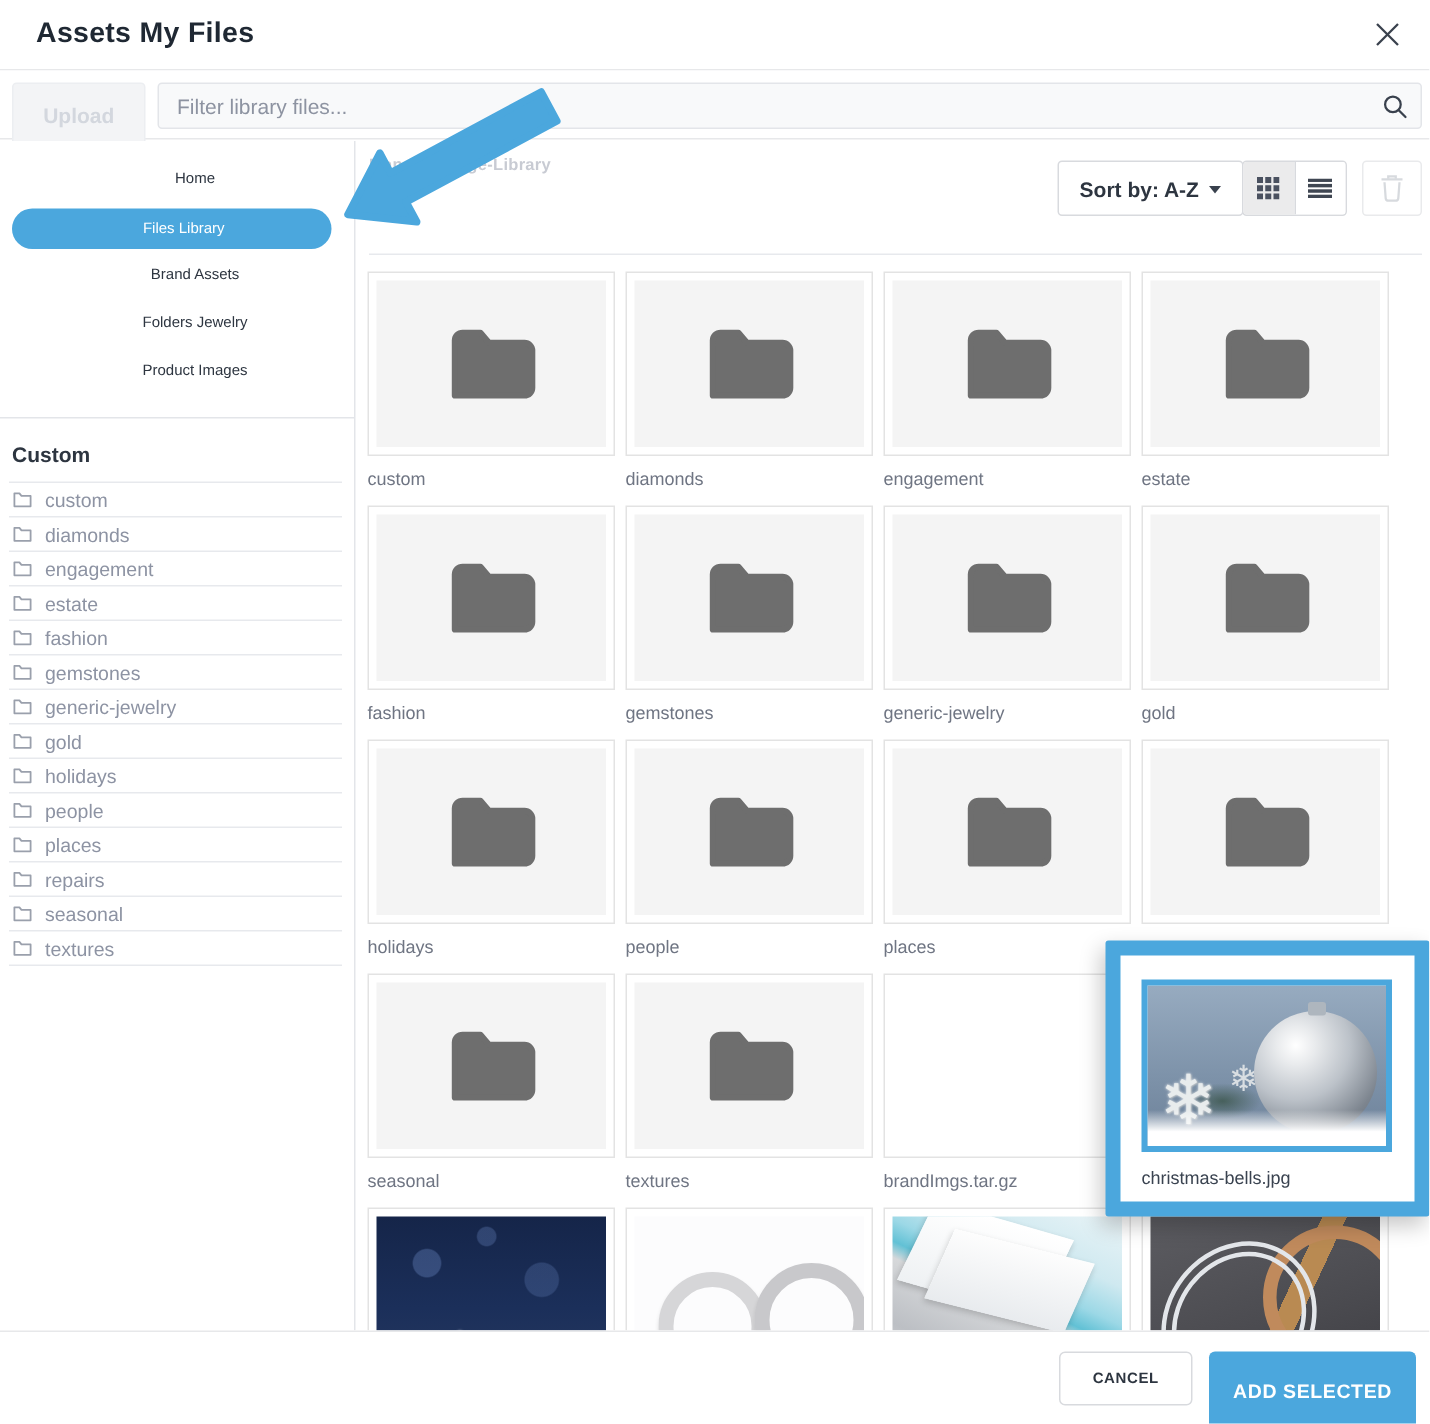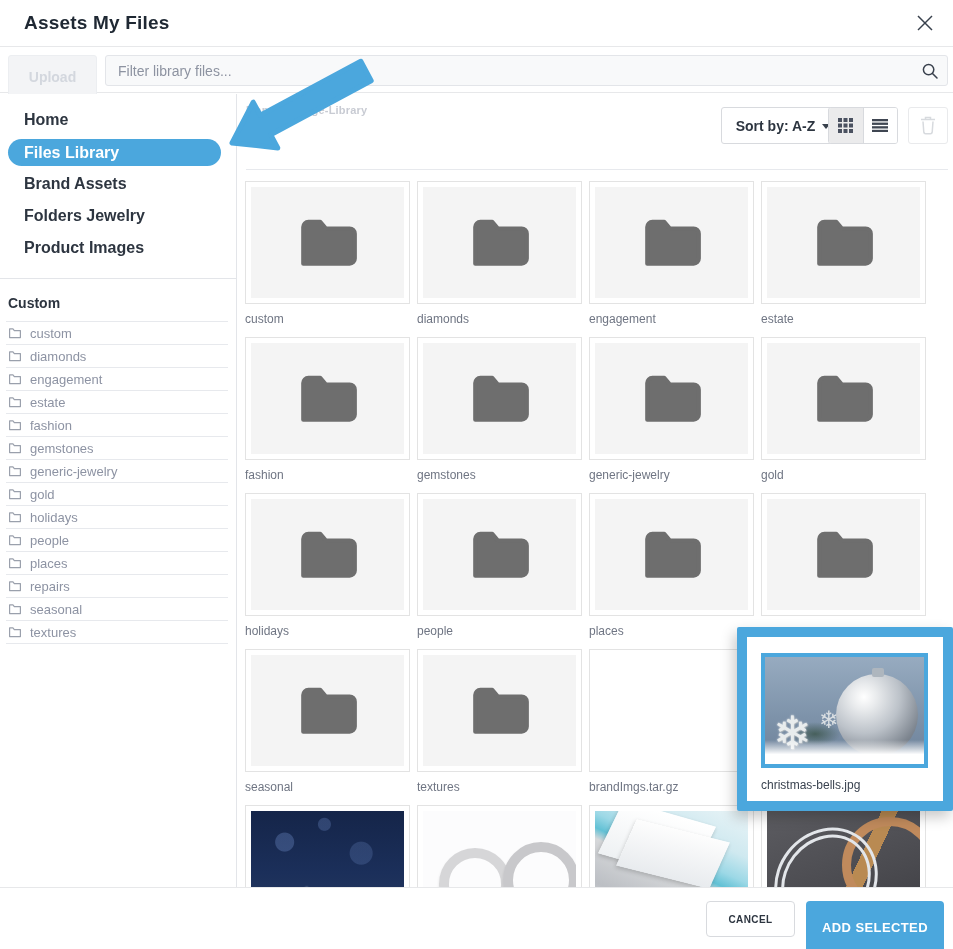--- a/index.html
+++ b/index.html
@@ -17,34 +17,34 @@
   .upload-btn { position:absolute; left:8px; top:8px; width:89px; height:43px; background:#f3f4f6; border:1px solid #eceef1;
     border-radius:3px; color:#d3d7de; font-weight:bold; font-size:14px; }
   .filter-wrap { position:absolute; left:105px; top:8px; right:5px; height:31px; }
   .filter-input { width:100%; height:100%; border:1px solid #e3e5e9; border-radius:3px; background:#f8f9fa;
     padding:0 50px 0 12px; font-size:14px; color:#3a4350; font-family:inherit; }
   .filter-input::placeholder { color:#8d93a1; opacity:1; }
   .search-ic { position:absolute; right:9px; top:7px; }
   
   .sbar { position:absolute; top:94px; left:0; width:237px; height:793px; border-right:1px solid #e3e5e9; background:#fff; }
   .nav { list-style:none; padding-top:10px; }
-  .nav li { height:32px; line-height:32px; padding-left:24px; font-size:16px; font-weight:bold; color:#2d3540; cursor:pointer; }
+  .nav li { height:32px; line-height:32px; padding-left:24px; font-size:10px; font-weight:normal; color:#2d3540; cursor:pointer;text-align:center; }
   .nav li.active { background:#4ba7dd; color:#fff; border-radius:15px; height:27px; line-height:27px;
     margin:3px 15px 2px 8px; padding-left:16px; }
   .sbar-div { border-top:1px solid #e3e5e9; margin-top:14px; }
   .folders-h { font-size:14px; font-weight:bold; color:#2d3540; padding:16px 0 10px 8px; }
   .flist { list-style:none; margin:0 8px 0 6px; border-top:1px solid #e7e9ed; }
   .flist li { height:23px; line-height:23px; border-bottom:1px solid #e7e9ed; font-size:13px; color:#8d93a3;
     display:flex; align-items:center; gap:8px; padding-left:2px; cursor:pointer; }
   .flist svg { flex:none; }
   
   .content { position:absolute; top:94px; left:238px; right:0; bottom:62px; overflow:hidden; background:#fff; }
   .crumb { position:absolute; left:8px; top:10px; font-size:11px; font-weight:bold; color:#c8cbd3; letter-spacing:.2px; }
   .sort-btn { position:absolute; left:467px; top:13px; width:124px; height:37px; background:#fff; border:1px solid #d8dade;
-    border-radius:3px; font-size:14px; font-weight:bold; color:#2d3540; font-family:inherit; cursor:pointer;margin-left:16px; }
+    border-radius:3px; font-size:14px; font-weight:bold; color:#2d3540; font-family:inherit; cursor:pointer; }
   .caret { display:inline-block; width:0; height:0; border-left:4px solid transparent; border-right:4px solid transparent;
     border-top:5px solid #39414d; margin-left:7px; vertical-align:middle; }
   .vgroup { position:absolute; left:590px; top:13px; width:70px; height:37px; border:1px solid #d8dade; border-radius:3px;
     display:flex; overflow:hidden; background:#fff; }
   .vbtn { flex:1; display:flex; align-items:center; justify-content:center; background:#fff; border:none; cursor:pointer; }
   .vbtn.active { background:#ebebec; }
   .vbtn + .vbtn { border-left:1px solid #d8dade; }
   .trash-btn { position:absolute; left:670px; top:13px; width:40px; height:37px; border:1px solid #e9eaec; border-radius:3px;
     background:#fff; display:flex; align-items:center; justify-content:center; }
   .rule { position:absolute; left:8px; right:5px; top:75px; border-top:1px solid #e7e9ed; }

